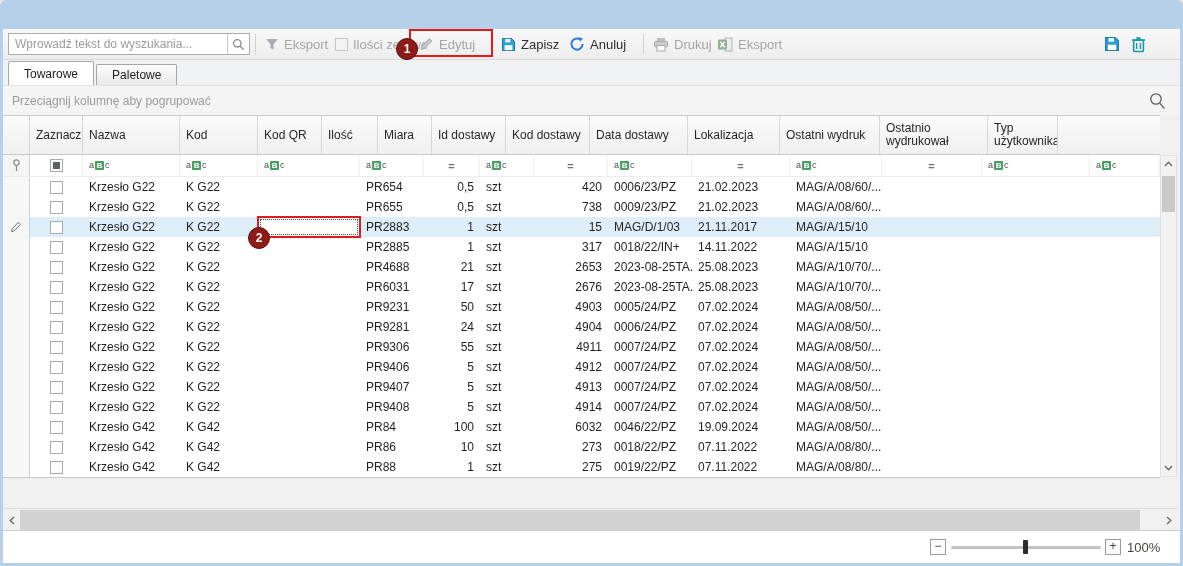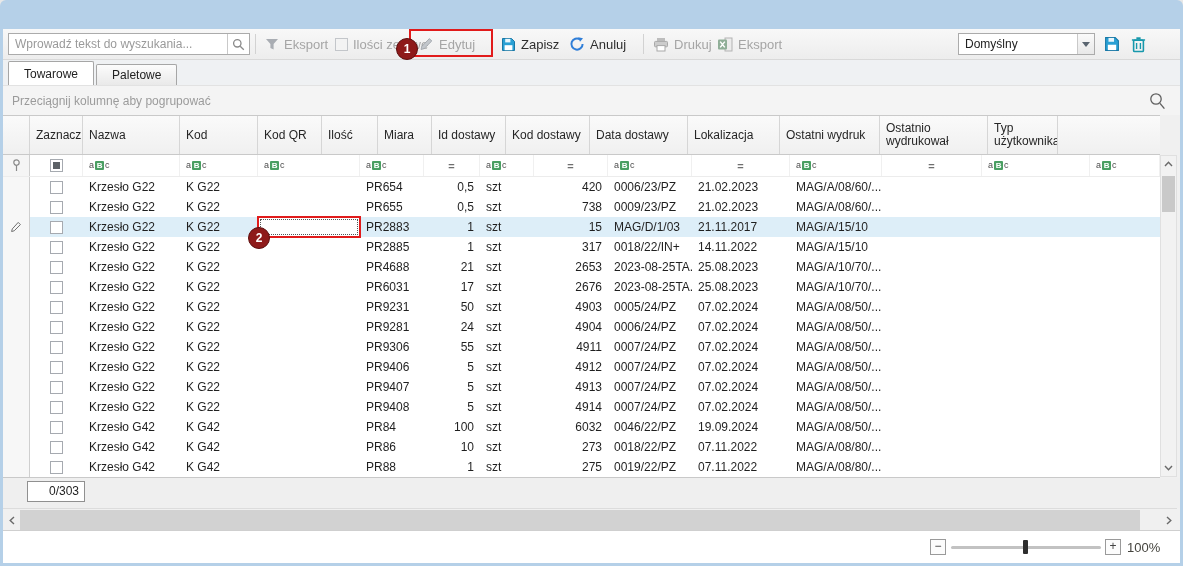--- a/index.html
+++ b/index.html
@@ -169,26 +169,20 @@
 
       <span class="tb-item disabled" style="left:714px">
         <svg width="16" height="15" viewBox="0 0 16 15">
             <rect x="8" y="1" width="7" height="13" fill="#ececec" stroke="#b3b3b3"></rect>
             <rect x="1" y="2.4" width="9" height="10.2" rx="1" fill="#8fae97"></rect>
             <path d="M3.2 4.6 L7.8 10.4 M7.8 4.6 L3.2 10.4" stroke="#fff" stroke-width="1.5"></path>
           </svg>
         <span>Eksport</span>
       </span>
 
-      <span class="combo">
-        <span class="combo-val">Domyślny</span>
-        <span class="combo-btn">
-            <span class="tri-down"></span>
-          </span>
-      </span>
 
       <span class="icon-btn" style="left:1098px">
         <svg width="16" height="16" viewBox="0 0 15 15">
             <path d="M1.5 1.5 H10.5 L13.5 4.5 V13.5 H1.5 Z" fill="#2aa0d4" stroke="#1878a6"></path>
             <rect x="4.2" y="1.8" width="5.2" height="3.6" fill="#e9f6fc"></rect>
             <rect x="3.6" y="8.2" width="7.8" height="5" fill="#fff"></rect>
           </svg>
       </span>
       <span class="icon-btn" style="left:1124px">
         <svg width="15" height="17" viewBox="0 0 14 16">
@@ -619,23 +613,20 @@
           </svg>
       </span>
       <span class="vs-thumb"></span>
       <span class="vs-btn down">
         <svg width="9" height="6" viewBox="0 0 9 6">
             <path d="M1 1 L4.5 4.8 L8 1" fill="none" stroke="#6a6a6a" stroke-width="1.4"></path>
           </svg>
       </span>
     </div>
 
-    <div class="g-footer">
-      <span class="counter-box">0/303</span>
-    </div>
 
     <div class="hscroll">
       <span class="hs-btn left">
         <svg width="6" height="9" viewBox="0 0 6 9">
             <path d="M5 1 L1.2 4.5 L5 8" fill="none" stroke="#6a6a6a" stroke-width="1.4"></path>
           </svg>
       </span>
       <span class="hs-thumb"></span>
       <span class="hs-btn right">
         <svg width="6" height="9" viewBox="0 0 6 9">

